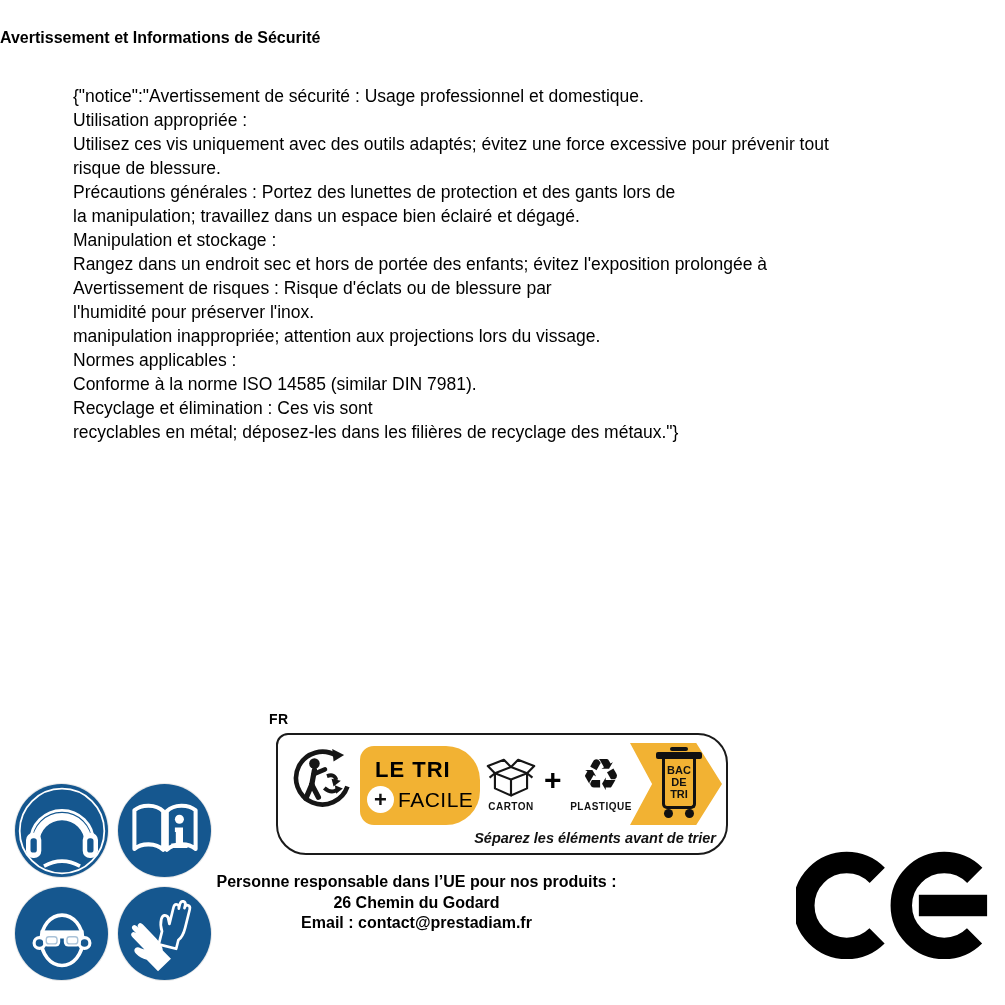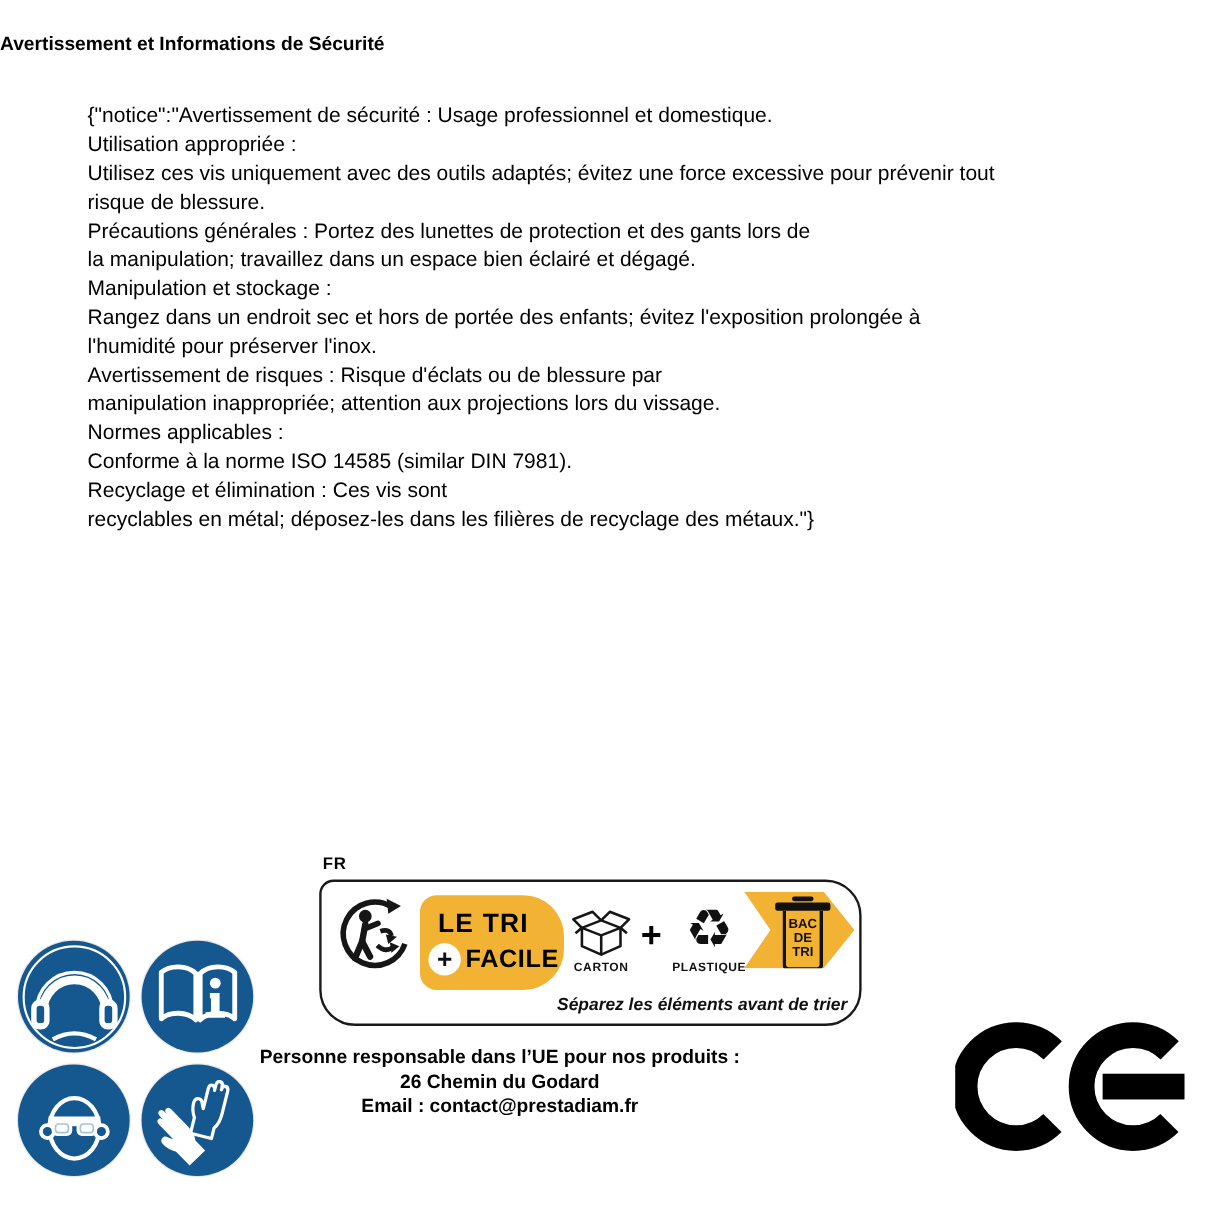--- a/index.html
+++ b/index.html
@@ -14,43 +14,43 @@
 
   
   .icons{position:absolute;left:15px;top:784px;display:grid;
          grid-template-columns:93px 93px;grid-auto-rows:93px;gap:10px;}
   .picto{width:93px;height:93px;border-radius:50%;background:var(--safety-blue,#15578F);
          display:flex;align-items:center;justify-content:center;box-shadow:0 0 0 1px #e8e8e8;}
   .picto svg{width:90px;height:90px;display:block;}
 
   
   .fr{position:absolute;left:269px;top:711px;font-size:14px;font-weight:bold;letter-spacing:.5px;}
-  .tri-box{position:absolute;left:266px;top:733px;width:452px;height:122px;background:#fff;
+  .tri-box{position:absolute;left:276px;top:733px;width:452px;height:122px;background:#fff;
            border:2px solid #1a1a1a;border-radius:12px 30px 30px 30px;box-sizing:border-box;}
   .triman{position:absolute;left:12px;top:12px;width:66px;height:66px;}
   .triman svg{width:100%;height:100%;}
 
   .cartouche{position:absolute;left:82px;top:11px;width:120px;height:79px;
              background:var(--label-yellow,#F2B233);border-radius:14px 34px 34px 14px;}
   .lt1{position:absolute;left:15px;top:11px;font-size:22px;font-weight:bold;letter-spacing:1px;}
   .lt2{position:absolute;left:7px;top:40px;display:flex;align-items:center;}
   .plus-circle{width:27px;height:27px;border-radius:50%;background:#fff;color:#111;
                display:flex;align-items:center;justify-content:center;
                font-size:22px;font-weight:bold;line-height:1;}
-  .lt2 .word{margin-left:4px;font-size:21px;font-weight:bold;letter-spacing:.5px;}
+  .lt2 .word{margin-left:4px;font-size:21px;font-weight:normal;letter-spacing:.5px;}
 
   .item{position:absolute;top:15px;text-align:center;color:#111;}
   .item-carton{left:203px;width:60px;}
   .item-plastique{left:291px;width:64px;}
   .item-icon{height:50px;display:flex;align-items:center;justify-content:center;}
   .recycle-glyph{font-family:"DejaVu Sans",sans-serif;font-size:44px;line-height:48px;color:#111;}
   .item-label{font-size:10px;font-weight:bold;letter-spacing:.5px;margin-top:1px;}
   .mid-plus{position:absolute;left:266px;top:28px;font-size:30px;font-weight:bold;}
 
-  .chevron{position:absolute;left:352px;top:8px;width:92px;height:64px;
+  .chevron{position:absolute;left:352px;top:8px;width:92px;height:82px;
            background:var(--label-yellow,#F2B233);
            clip-path:polygon(0% 0%,72% 0%,100% 50%,72% 100%,0% 100%,24% 50%);}
   .bin{position:absolute;left:26px;top:4px;width:46px;}
   .bin-handle{width:18px;height:4px;background:#111;margin:0 auto;border-radius:2px;}
   .bin-lid{width:46px;height:7px;background:#111;border-radius:2px;margin-top:1px;}
   .bin-body{width:34px;margin:0 auto;height:50px;border:3px solid #111;border-top:none;
             border-radius:0 0 5px 5px;box-sizing:border-box;text-align:center;
             font-size:11px;font-weight:bold;line-height:12px;padding-top:5px;color:#111;}
   .wheels{display:flex;justify-content:space-between;width:30px;margin:0 auto;margin-top:0px;}
   .wheels span{width:9px;height:9px;border-radius:50%;background:#111;}
@@ -76,22 +76,22 @@
 
   <div class="notice">
     <div class="nl">{"notice":"Avertissement de sécurité : Usage professionnel et domestique.</div>
     <div class="nl">Utilisation appropriée :</div>
     <div class="nl">Utilisez ces vis uniquement avec des outils adaptés; évitez une force excessive pour prévenir tout</div>
     <div class="nl">risque de blessure.</div>
     <div class="nl">Précautions générales : Portez des lunettes de protection et des gants lors de</div>
     <div class="nl">la manipulation; travaillez dans un espace bien éclairé et dégagé.</div>
     <div class="nl">Manipulation et stockage :</div>
     <div class="nl">Rangez dans un endroit sec et hors de portée des enfants; évitez l'exposition prolongée à</div>
+    <div class="nl">Avertissement de risques : Risque d'éclats ou de blessure par</div>
     <div class="nl">l'humidité pour préserver l'inox.</div>
-    <div class="nl">Avertissement de risques : Risque d'éclats ou de blessure par</div>
     <div class="nl">manipulation inappropriée; attention aux projections lors du vissage.</div>
     <div class="nl">Normes applicables :</div>
     <div class="nl">Conforme à la norme ISO 14585 (similar DIN 7981).</div>
     <div class="nl">Recyclage et élimination : Ces vis sont</div>
     <div class="nl">recyclables en métal; déposez-les dans les filières de recyclage des métaux."}</div>
   </div>
 
   <div class="icons">
 
     <div class="picto">

